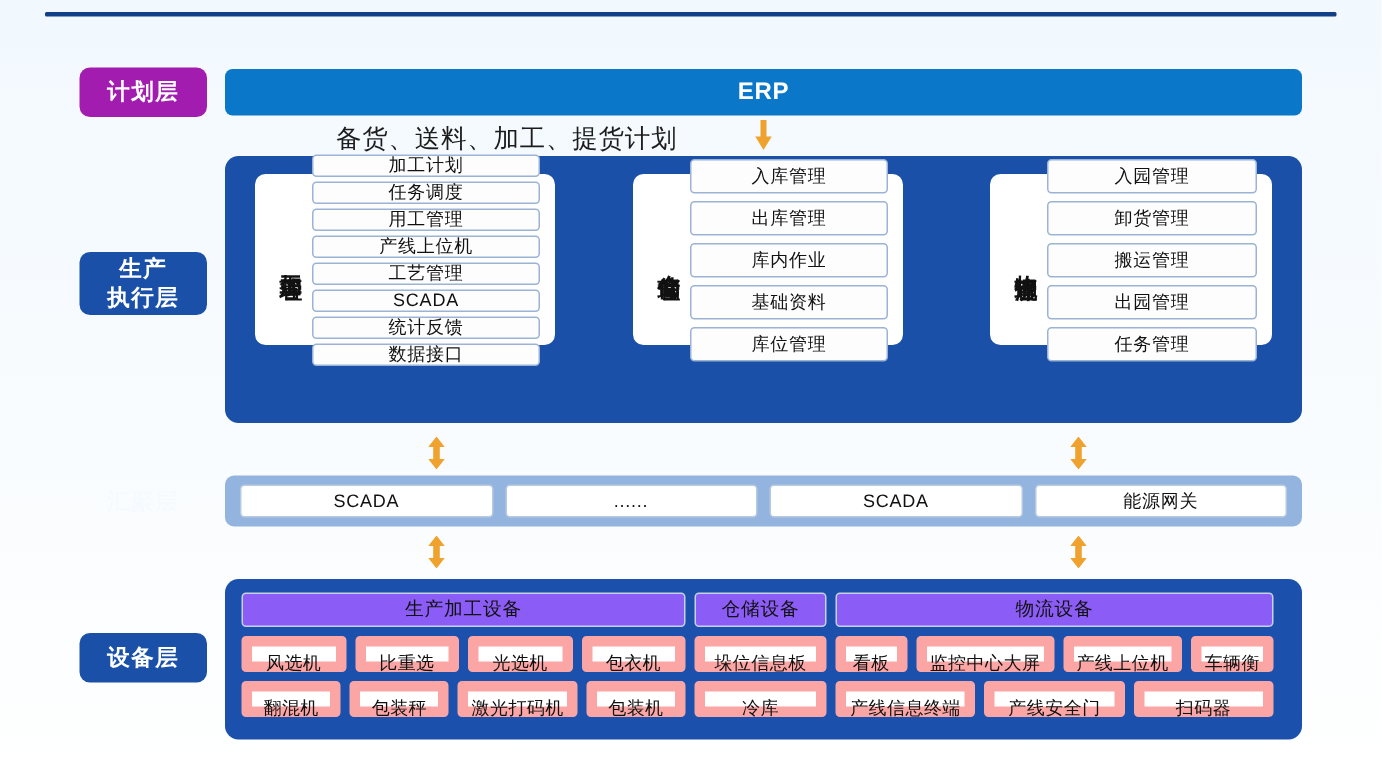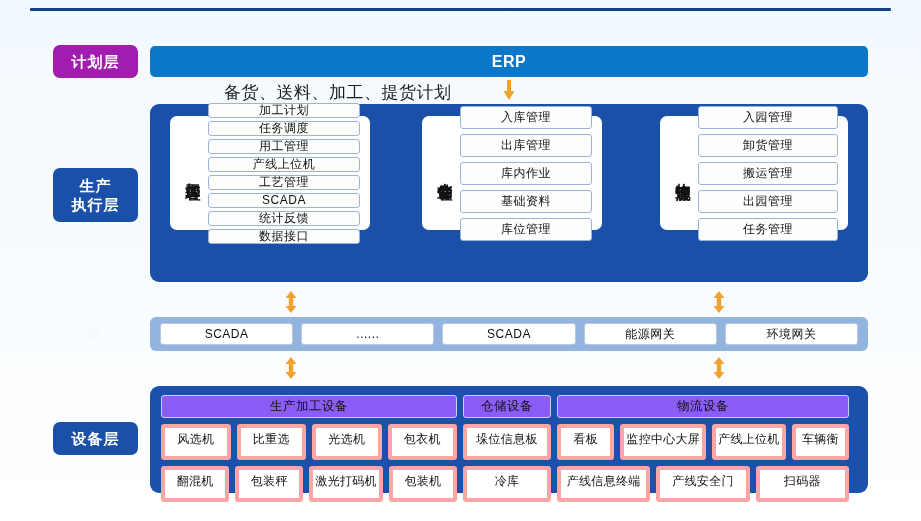--- a/index.html
+++ b/index.html
@@ -46,21 +46,21 @@
     font-size: 15px;
     line-height: 19px;
     letter-spacing: 1px;
     box-sizing: border-box;
   }
   .label-plan {
     left: 53px;  top: 45px;  width: 85px; height: 33px;
     background: #a21caf;
   }
   .label-exec {
-    left: 53px;  top: 168px; width: 85px; height: 54px;
+    left: 53px;  top: 168px; width: 85px; height: 42px;
     background: #1a50a8;
   }
   .label-aggr {
     left: 53px;  top: 318px; width: 85px; height: 33px;
     background: transparent;
     color: #f4fafe;
     text-shadow: 0 0 1px rgba(255,255,255,0.9);
   }
   .label-dev {
     left: 53px;  top: 422px; width: 85px; height: 33px;
@@ -213,24 +213,24 @@
     background: #8b5cf6;
     border: 1px solid #c5d3e8;
     border-radius: 3px;
     font-size: 12.5px;
     text-align: center;
     color: #111;
     letter-spacing: 0.5px;
     box-sizing: border-box;
   }
   .dev-chip {
-    height: 36px;
+    height: 24px;
     line-height: 22px;
     background: #ffffff;
-    border: 4px solid #fca5a5;
+    border: 7px solid #fca5a5;
     border-radius: 3px;
     font-size: 12px;
     text-align: center;
     color: #111;
     letter-spacing: 0.3px;
     box-sizing: border-box;
     white-space: nowrap;
     padding: 0 2px;
   }
 
@@ -324,21 +324,20 @@
   </svg>
   <svg class="dbl-arrow" style="left:712px; top:291px;" viewBox="0 0 14 22">
     <path d="M7 0 L12.5 7 H9.2 v8 h3.3 L7 22 1.5 15 H4.8 V7 H1.5 Z" fill="#f0a22e"></path>
   </svg>
 
   <div class="aggr-band">
     <div class="aggr-item">SCADA</div>
     <div class="aggr-item">......</div>
     <div class="aggr-item">SCADA</div>
     <div class="aggr-item">能源网关</div>
-    <div class="aggr-item">环境网关</div>
   </div>
 
   <svg class="dbl-arrow" style="left:284px; top:357px;" viewBox="0 0 14 22">
     <path d="M7 0 L12.5 7 H9.2 v8 h3.3 L7 22 1.5 15 H4.8 V7 H1.5 Z" fill="#f0a22e"></path>
   </svg>
   <svg class="dbl-arrow" style="left:712px; top:357px;" viewBox="0 0 14 22">
     <path d="M7 0 L12.5 7 H9.2 v8 h3.3 L7 22 1.5 15 H4.8 V7 H1.5 Z" fill="#f0a22e"></path>
   </svg>
 
   <div class="dev-band">

